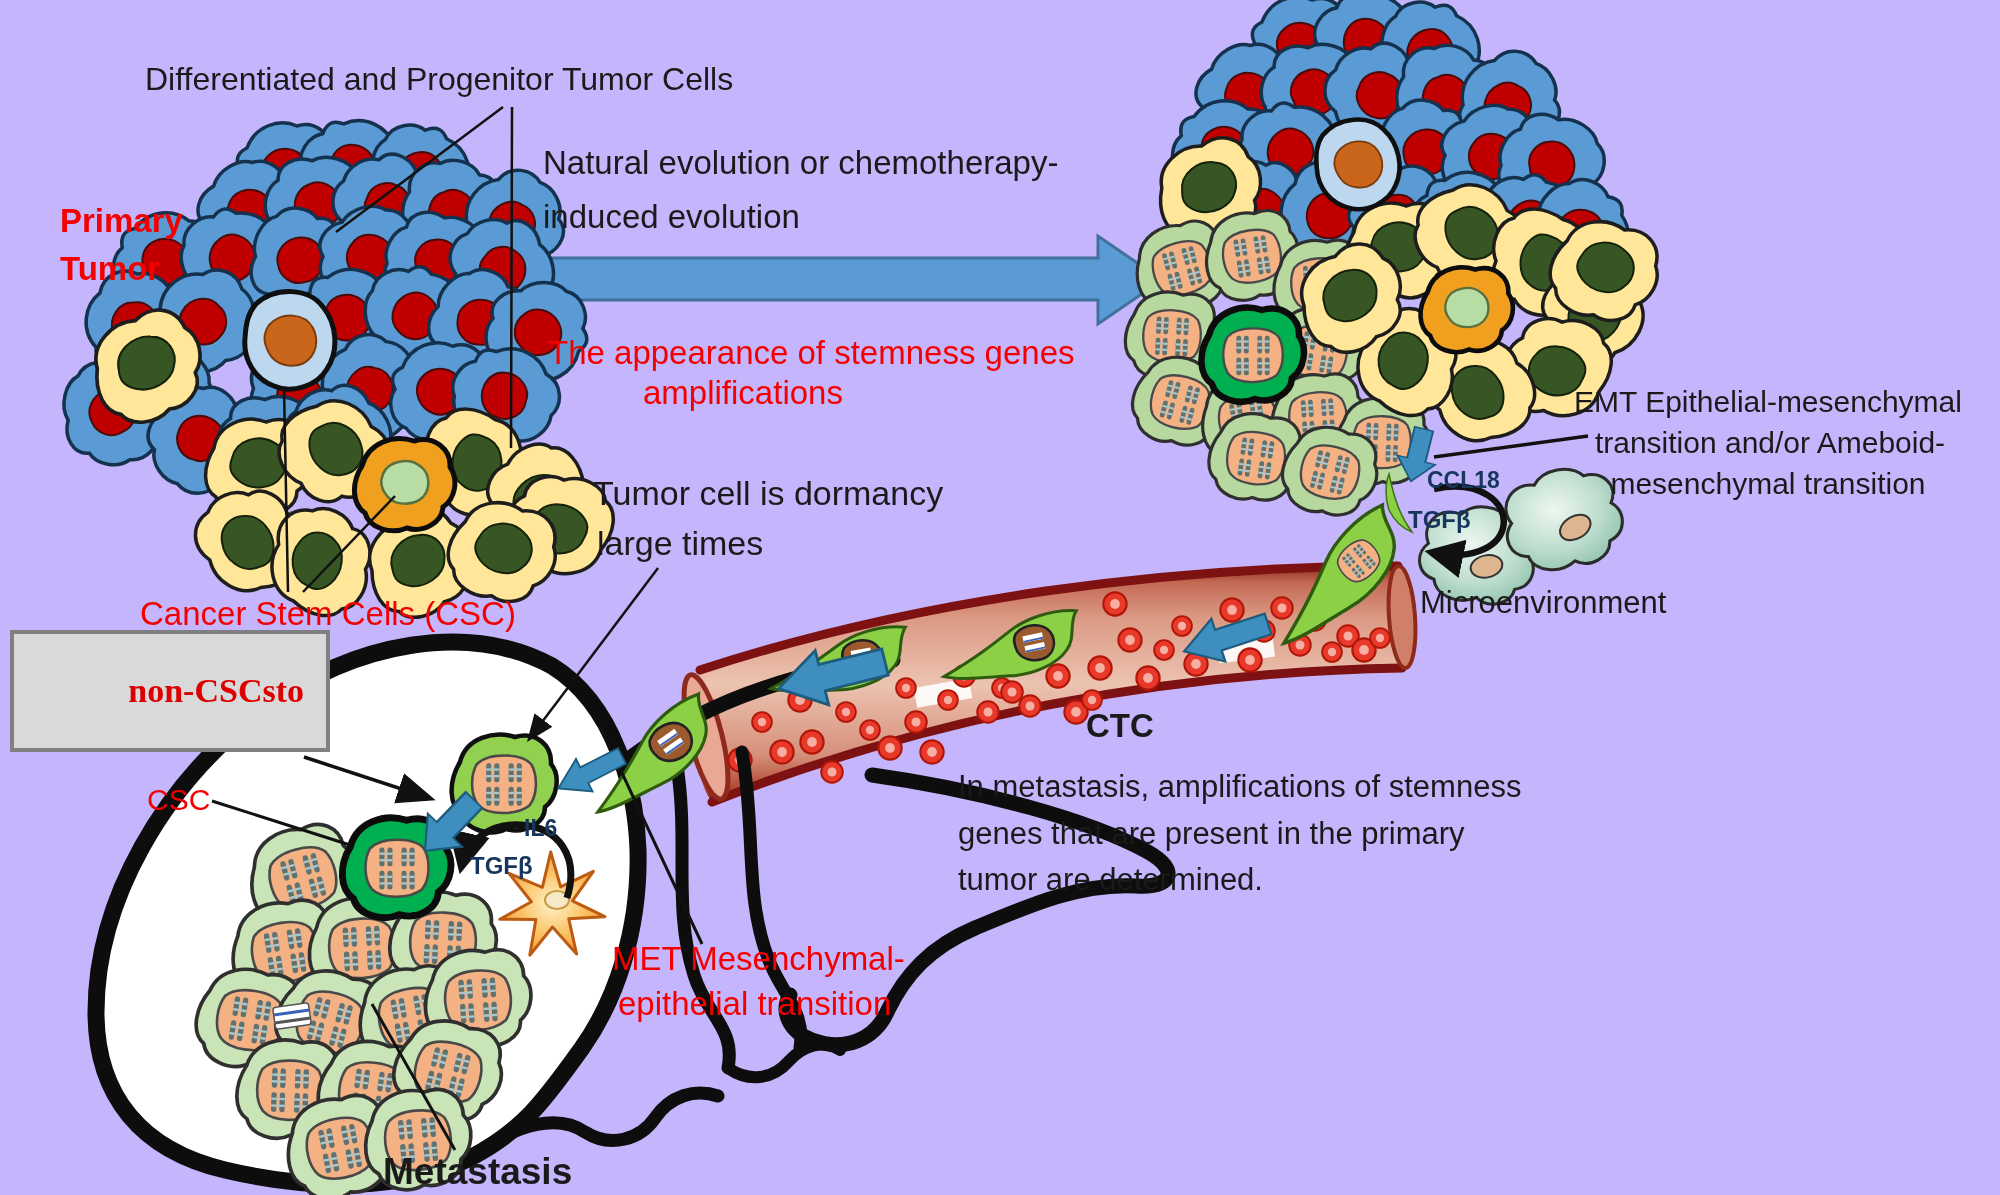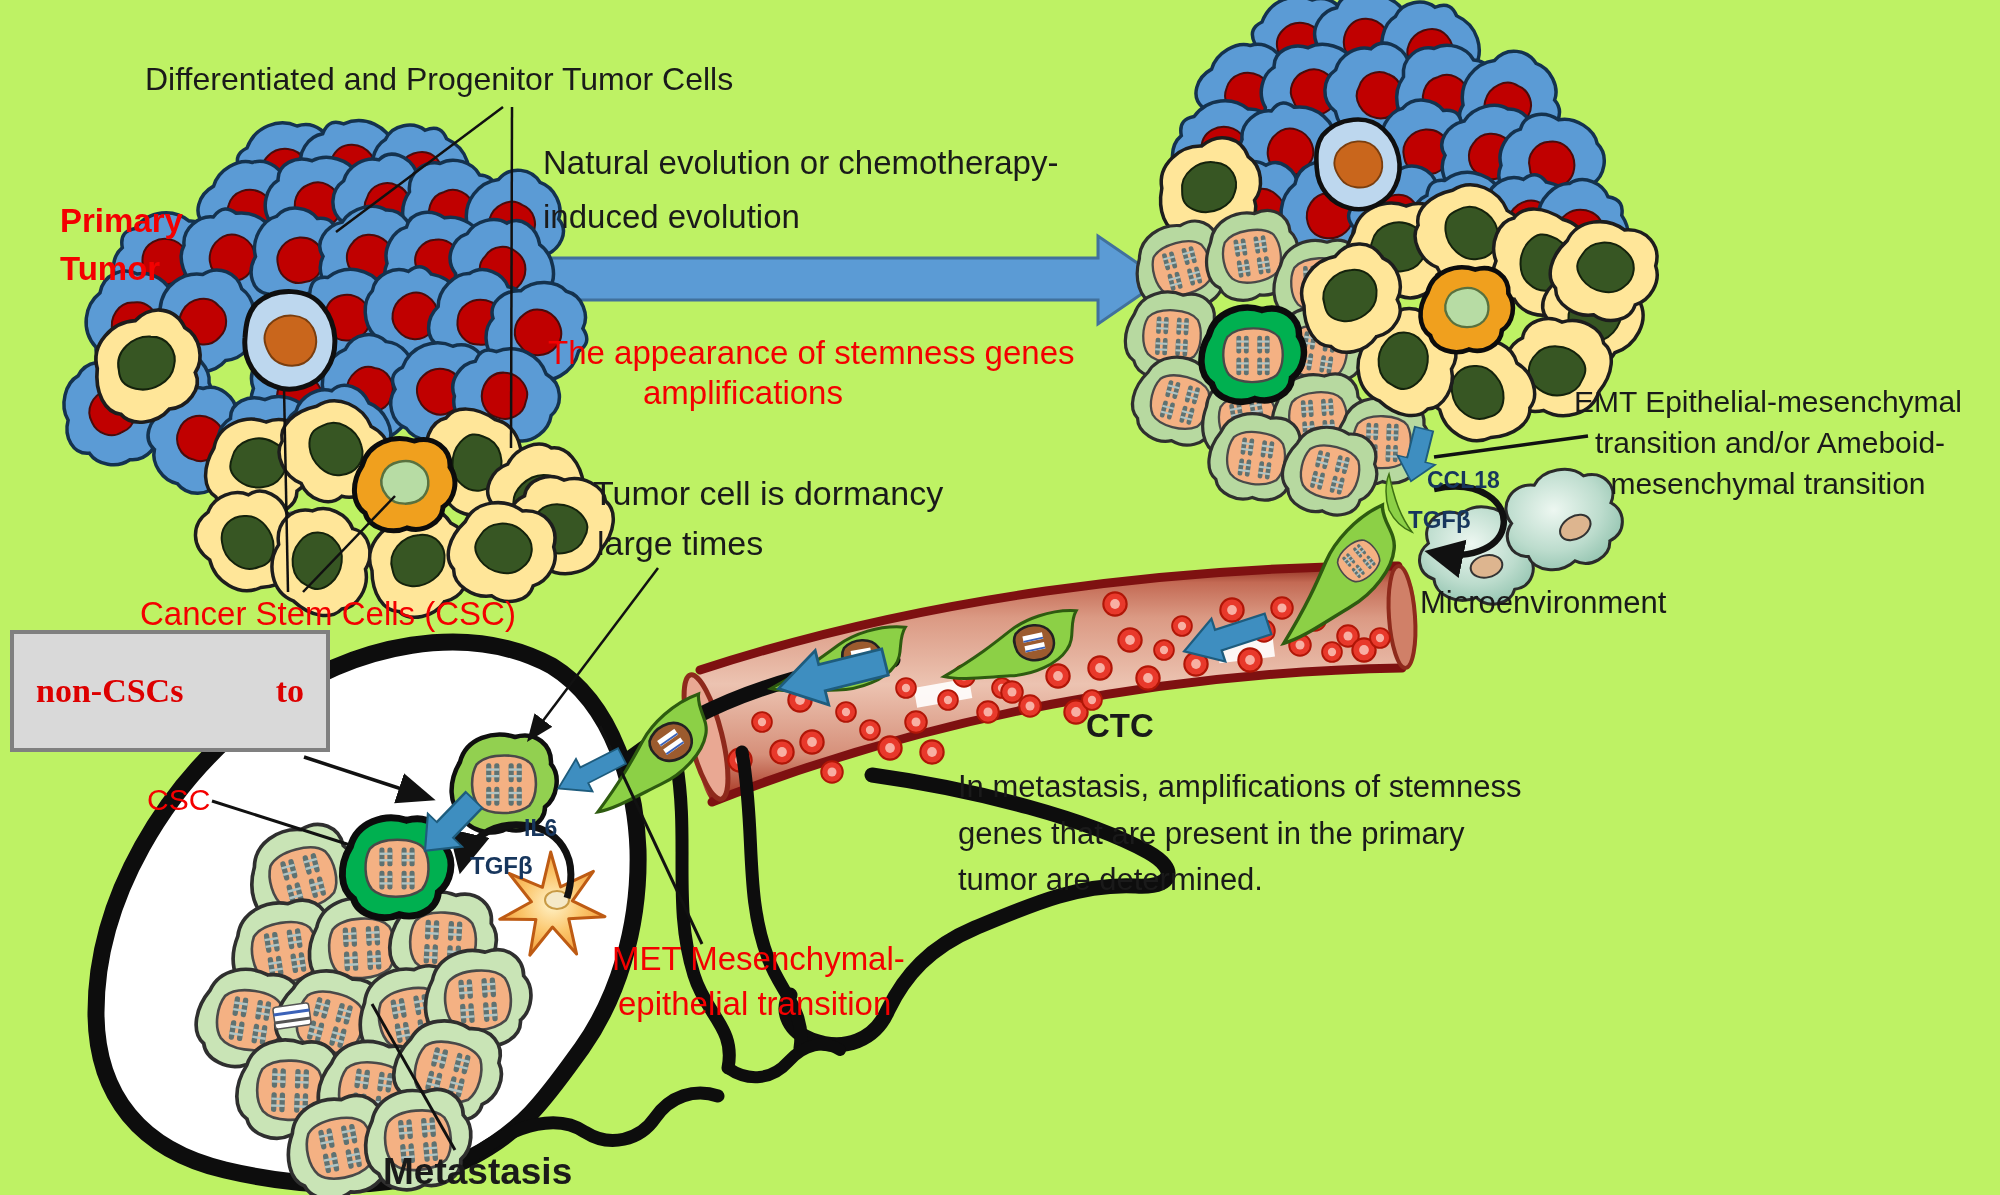--- a/index.html
+++ b/index.html
@@ -1,28 +1,28 @@
 <!DOCTYPE html>
 <html style="--red-text: #F40000; --box-text-red: #DD0000; --black-text: #1A1A1A; --navy-label: #17365D; --blue-cell: #5B9BD5; --blue-nucleus: #C00000; --stem-outer: #BDD7EE; --stem-nucleus: #C9661C; --yellow-cell: #FFE699; --yellow-nucleus: #375623; --green-cell: #B7D9A0; --green-cell-light: #C9E4B6; --green-cell-bright: #92D050; --csc-ring-green: #00B050; --peach-nucleus: #F4B183; --chromosome: #5E7272; --orange-ring: #F0A01E; --orange-ring-center: #B7DCA4; --spindle-green: #8CD046; --spindle-nucleus: #9C5B2E; --vessel-rim: #7E1111; --rbc: #E8392B; --teal-nucleus: #DDB58F; --arrow-blue: #5B9BD5; --arrow-blue-stroke: #41719C; --arrow-teal: #3E8EC0; --arrow-teal-stroke: #1E5C7D; --box-fill: #D9D9D9; --box-border: #808080;"><head>
 <meta charset="utf-8">
 <style>
   html,body{margin:0;padding:0;background:#fff;}
-  #stage{position:relative;width:2000px;height:1195px;background:#bef264;overflow:hidden;
+  #stage{position:relative;width:2000px;height:1195px;background:#c4b5fd;overflow:hidden;
          font-family:"Liberation Sans", sans-serif;}
   svg text{font-family:"Liberation Sans", sans-serif;}
   .txt-black{fill:var(--black-text);}
   .txt-red{fill:var(--red-text);}
   .txt-navy{fill:var(--navy-label);font-weight:bold;}
   .bold{font-weight:bold;}
   #plasticity-box{position:absolute;left:10px;top:630px;width:268px;height:86px;
     background:var(--box-fill);border:4px solid var(--box-border);
     padding:14px 22px;display:flex;flex-direction:column;justify-content:center;gap:4px;
     font-family:"Liberation Serif", serif;font-weight:bold;font-size:34px;line-height:1.25;
     color:var(--box-text-red);}
-  #plasticity-box .row1{display:flex;justify-content:space-between;font-family:Liberation Serif, serif;}
+  #plasticity-box .row1{display:flex;justify-content:flex-end;font-family:Liberation Serif, serif;}
   .thin-line{stroke:#111;fill:none;}
 </style>
 </head>
 <body>
 
 <div id="stage">
 <svg id="scene" width="2000" height="1195" viewBox="0 0 2000 1195">
   <defs>
     <linearGradient id="gVessel" x1="0" y1="0" x2="0" y2="1">
       <stop offset="0" stop-color="#8E2B1D"></stop>

